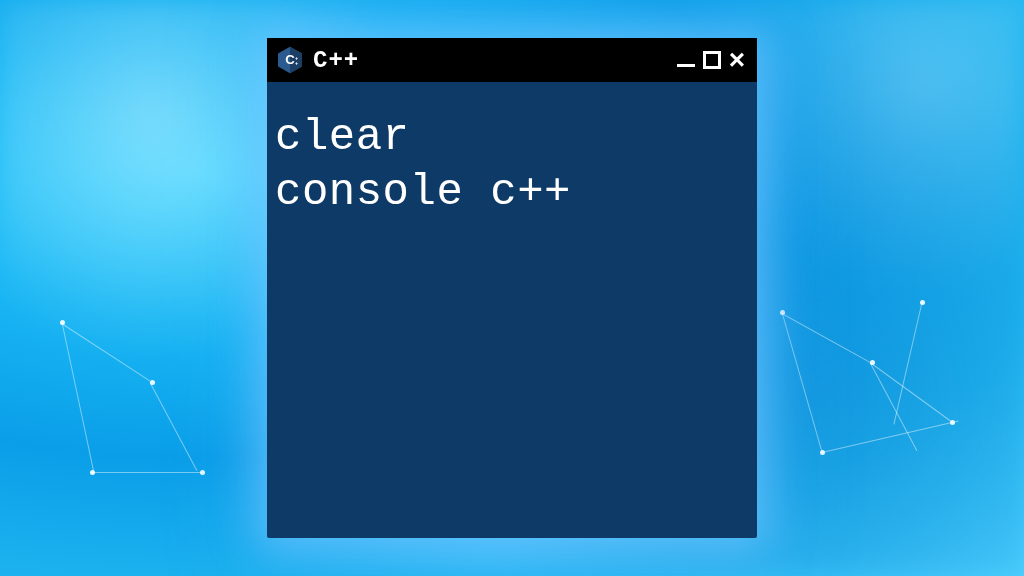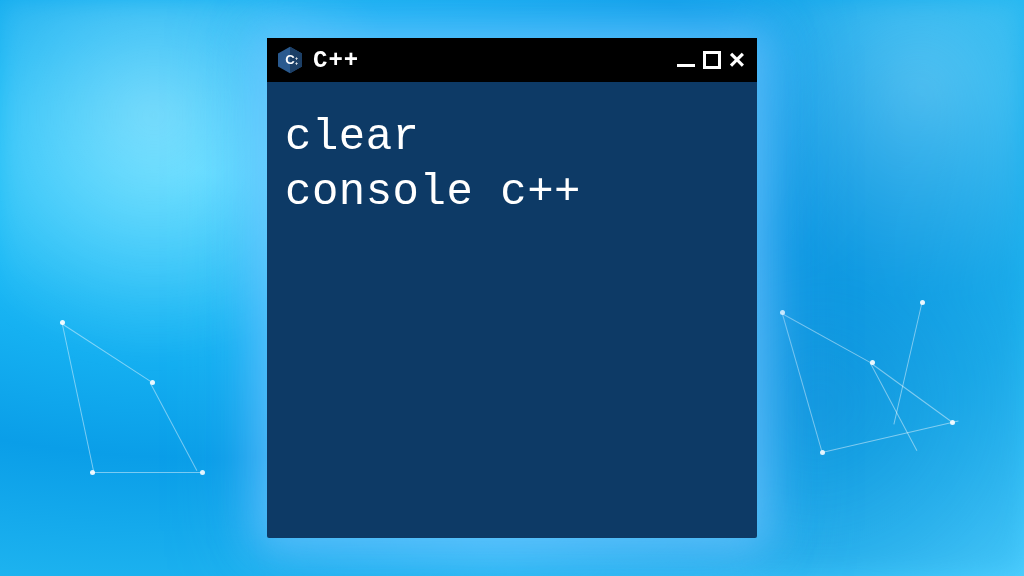--- a/index.html
+++ b/index.html
@@ -102,21 +102,21 @@
     .ctrl-close {
       color: #ffffff;
       font-size: 28px;
       line-height: 18px;
       font-weight: bold;
       cursor: pointer;
       font-family: Arial, sans-serif;
     }
     .console-body {
       flex: 1;
-      padding: 28px 18px;
+      padding: 28px 8px;
       color: #ffffff;
       font-size: 44px;
       line-height: 1.25;
       font-family: 'Consolas', 'Monaco', 'Courier New', monospace;
       font-weight: 400;
       white-space: pre-line;
       letter-spacing: 0.5px;
     }
   </style>
 </head>

